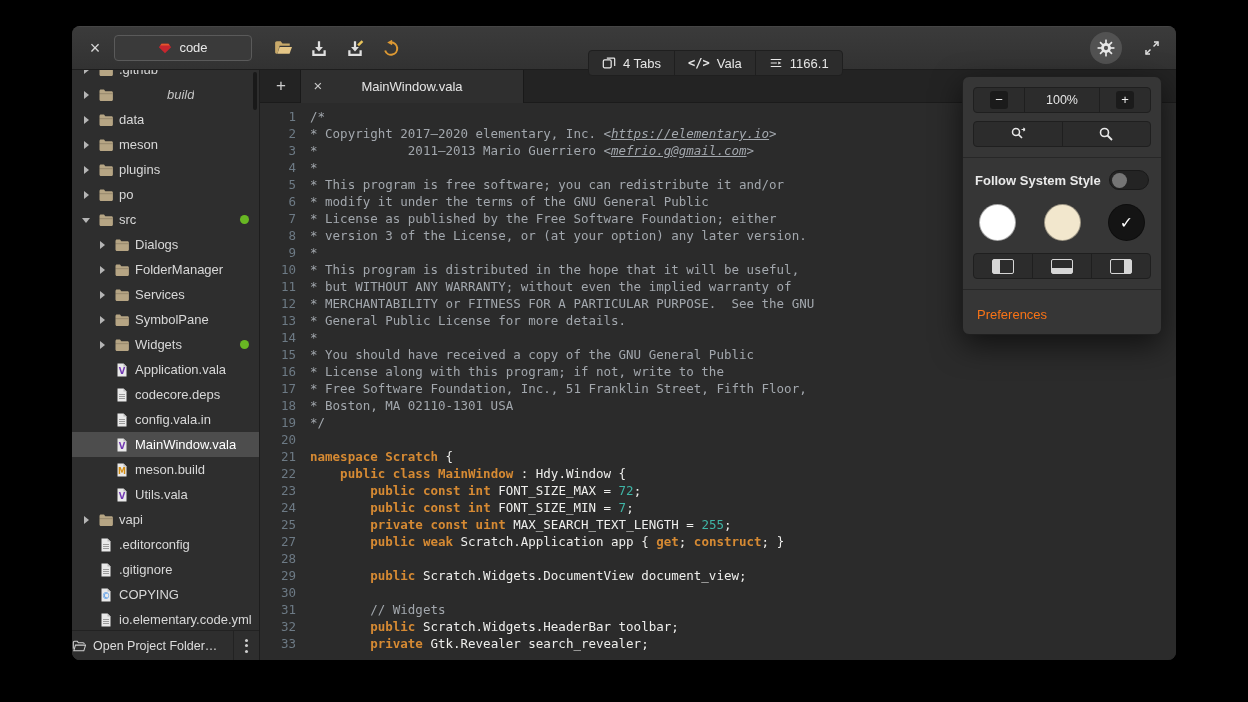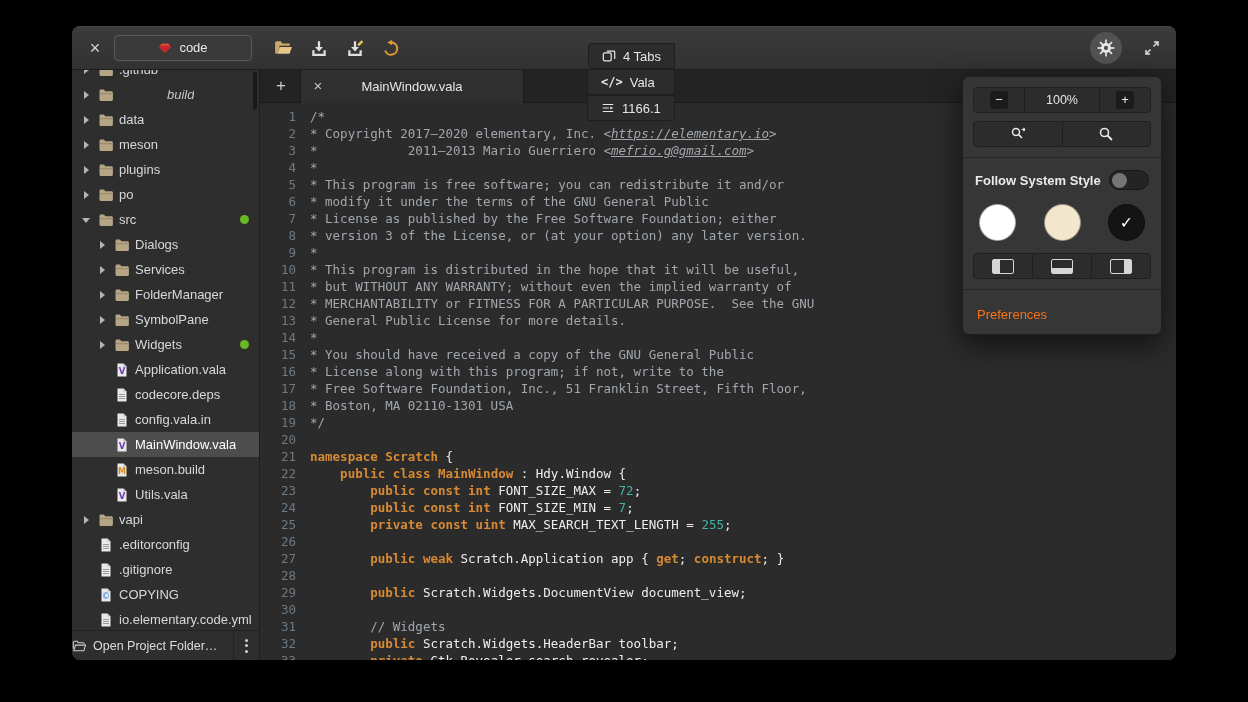--- a/index.html
+++ b/index.html
@@ -15,21 +15,21 @@
                background:linear-gradient(#3b3b3b,#323232); border-bottom:1px solid #1d1d1d;
                box-shadow:inset 0 1px 0 rgba(255,255,255,.05); }
   .hb-left { width:188px; flex:none; display:flex; align-items:center; padding:0 8px 0 10px; gap:6px; }
   .winclose { width:26px; height:26px; background:none; border:none; color:#d8d8d8; font-size:18px;
               line-height:26px; cursor:default; flex:none; font-family:"Liberation Sans",sans-serif; }
   .project-btn { flex:1; height:26px; background:#3a3a3a; border:1px solid #5a5a5a; border-radius:4px;
                  color:#e8e8e8; font-size:13px; display:flex; align-items:center; justify-content:center; gap:7px; }
   .hb-main { flex:1; position:relative; height:100%; display:flex; align-items:center; }
   .hb-icons { display:flex; gap:6px; margin-left:8px; }
   .iconbtn { width:30px; height:30px; background:none; border:none; display:flex; align-items:center; justify-content:center; border-radius:4px; }
-  .hb-center { position:absolute; left:328px; top:17px;flex-direction:column; }
+  .hb-center { position:absolute; left:328px; top:24px; }
   .linked { display:flex; }
   .linked > * { border:1px solid #1f1f1f; background:#2c2c2c; margin-left:-1px; color:#e6e6e6; }
   .linked > :first-child { border-radius:4px 0 0 4px; margin-left:0; }
   .linked > :last-child { border-radius:0 4px 4px 0; }
   .hb-seg { height:26px; padding:0 13px; display:flex; align-items:center; gap:7px; font-size:13px; }
   .hb-right { position:absolute; right:10px; top:0; height:44px; display:flex; align-items:center; gap:16px; }
   .gearbtn { width:32px; height:32px; border:none; border-radius:50%; background:#525252;
              display:flex; align-items:center; justify-content:center; }
   .fsbtn { width:28px; height:28px; border:none; background:none; display:flex; align-items:center; justify-content:center; }
 
@@ -347,28 +347,28 @@
                 <svg class="tree-icon">
                   <use href="#i-folder"></use>
                 </svg>
                 <div class="tree-label">Dialogs</div>
               </div>
               <div class="tree-row d1">
                 <div class="expander closed"></div>
                 <svg class="tree-icon">
                   <use href="#i-folder"></use>
                 </svg>
+                <div class="tree-label">FolderManager</div>
+              </div>
+              <div class="tree-row d1">
+                <div class="expander closed"></div>
+                <svg class="tree-icon">
+                  <use href="#i-folder"></use>
+                </svg>
                 <div class="tree-label">Services</div>
-              </div>
-              <div class="tree-row d1">
-                <div class="expander closed"></div>
-                <svg class="tree-icon">
-                  <use href="#i-folder"></use>
-                </svg>
-                <div class="tree-label">FolderManager</div>
               </div>
               <div class="tree-row d1">
                 <div class="expander closed"></div>
                 <svg class="tree-icon">
                   <use href="#i-folder"></use>
                 </svg>
                 <div class="tree-label">SymbolPane</div>
               </div>
               <div class="tree-row d1">
                 <div class="expander closed"></div>
@@ -573,24 +573,20 @@
               <div class="ln">23</div>
               <div class="code-text"><span class="tk-p">        </span><span class="tk-k">public</span><span class="tk-p"> </span><span class="tk-k">const</span><span class="tk-p"> </span><span class="tk-k">int</span><span class="tk-p"> FONT_SIZE_MAX = </span><span class="tk-n">72</span><span class="tk-p">;</span></div>
             </div>
             <div class="code-line">
               <div class="ln">24</div>
               <div class="code-text"><span class="tk-p">        </span><span class="tk-k">public</span><span class="tk-p"> </span><span class="tk-k">const</span><span class="tk-p"> </span><span class="tk-k">int</span><span class="tk-p"> FONT_SIZE_MIN = </span><span class="tk-n">7</span><span class="tk-p">;</span></div>
             </div>
             <div class="code-line">
               <div class="ln">25</div>
               <div class="code-text"><span class="tk-p">        </span><span class="tk-k">private</span><span class="tk-p"> </span><span class="tk-k">const</span><span class="tk-p"> </span><span class="tk-k">uint</span><span class="tk-p"> MAX_SEARCH_TEXT_LENGTH = </span><span class="tk-n">255</span><span class="tk-p">;</span></div>
-            </div>
-            <div class="code-line">
-              <div class="ln">26</div>
-              <div class="code-text"></div>
             </div>
             <div class="code-line">
               <div class="ln">27</div>
               <div class="code-text"><span class="tk-p">        </span><span class="tk-k">public</span><span class="tk-p"> </span><span class="tk-k">weak</span><span class="tk-p"> Scratch.Application app { </span><span class="tk-k">get</span><span class="tk-p">; </span><span class="tk-k">construct</span><span class="tk-p">; }</span></div>
             </div>
             <div class="code-line">
               <div class="ln">28</div>
               <div class="code-text"></div>
             </div>
             <div class="code-line">

